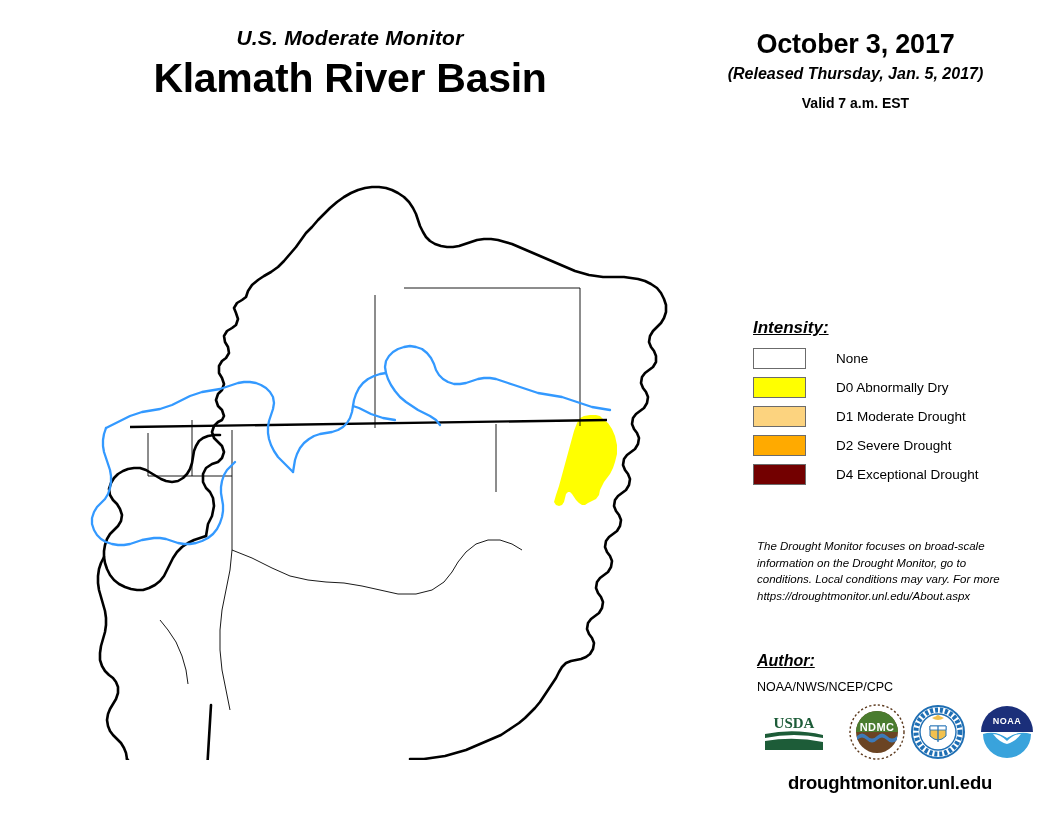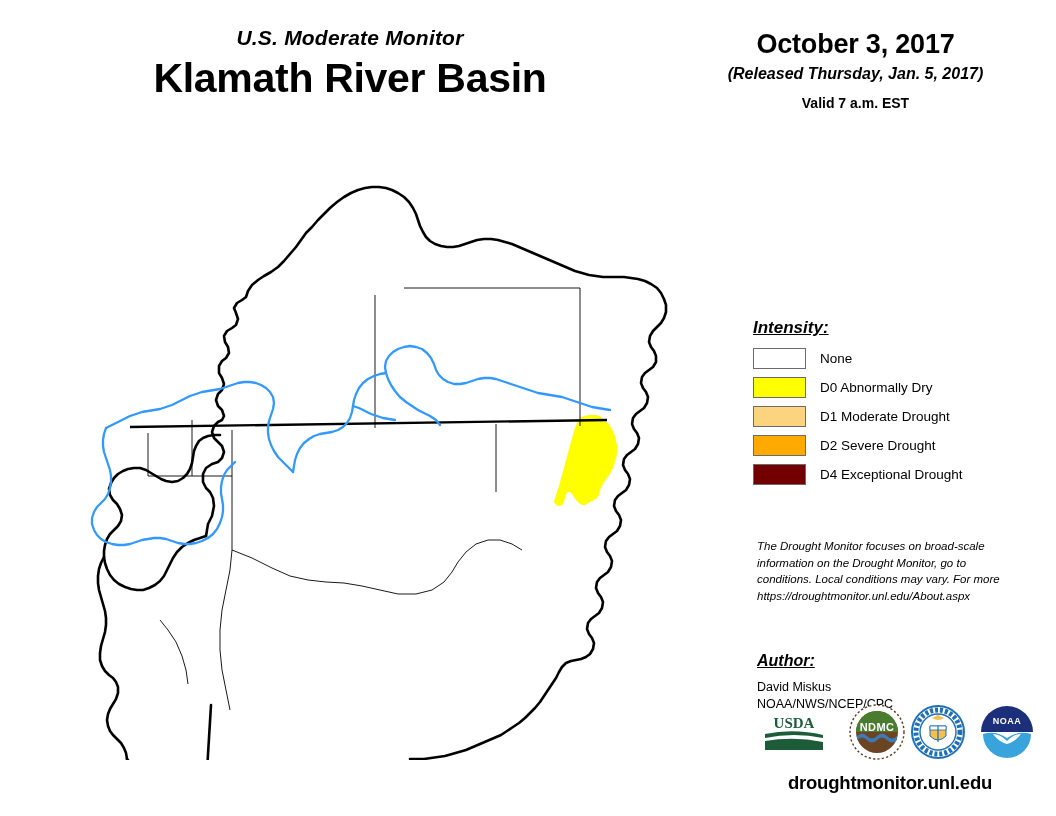--- a/index.html
+++ b/index.html
@@ -89,20 +89,21 @@
     font-weight: bold;
     font-style: italic;
     text-decoration: underline;
     margin-bottom: 8px;
   }
   .legend-row {
     display: flex;
     align-items: center;
     height: 24px;
     margin-bottom: 5px;
+    gap: 16px;
   }
   .legend-swatch {
     width: 53px;
     height: 21px;
     border: 1px solid #6b6b6b;
     box-sizing: border-box;
     flex: 0 0 auto;
   }
   .legend-label {
     font-size: 13.5px;
@@ -348,21 +349,20 @@
 
 <div id="disclaimer">
   <div>The Drought Monitor focuses on broad-scale</div>
   <div>information on the Drought Monitor, go to</div>
   <div>conditions. Local conditions may vary. For more</div>
   <div>https://droughtmonitor.unl.edu/About.aspx</div>
 </div>
 
 <div id="author-block">
   <div id="author-heading">Author:</div>
-  <div class="author-line">David Miskus</div>
   <div class="author-line">NOAA/NWS/NCEP/CPC</div>
 </div>
 
 <div id="logo-row">
 
   <div class="logo-item" style="left:6px; top:10px;">
     <svg width="62" height="40" viewBox="0 0 62 40" xmlns="http://www.w3.org/2000/svg">
       <rect x="0" y="0" width="62" height="40" fill="#ffffff"></rect>
       <text x="31" y="16" font-family="Liberation Serif, serif" font-size="15" font-weight="bold" fill="#1d5c38" text-anchor="middle">USDA</text>
       <path d="M 2,22 Q 31,16 60,23 L 60,26 Q 31,20 2,26 Z" fill="#1d5c38"></path>

